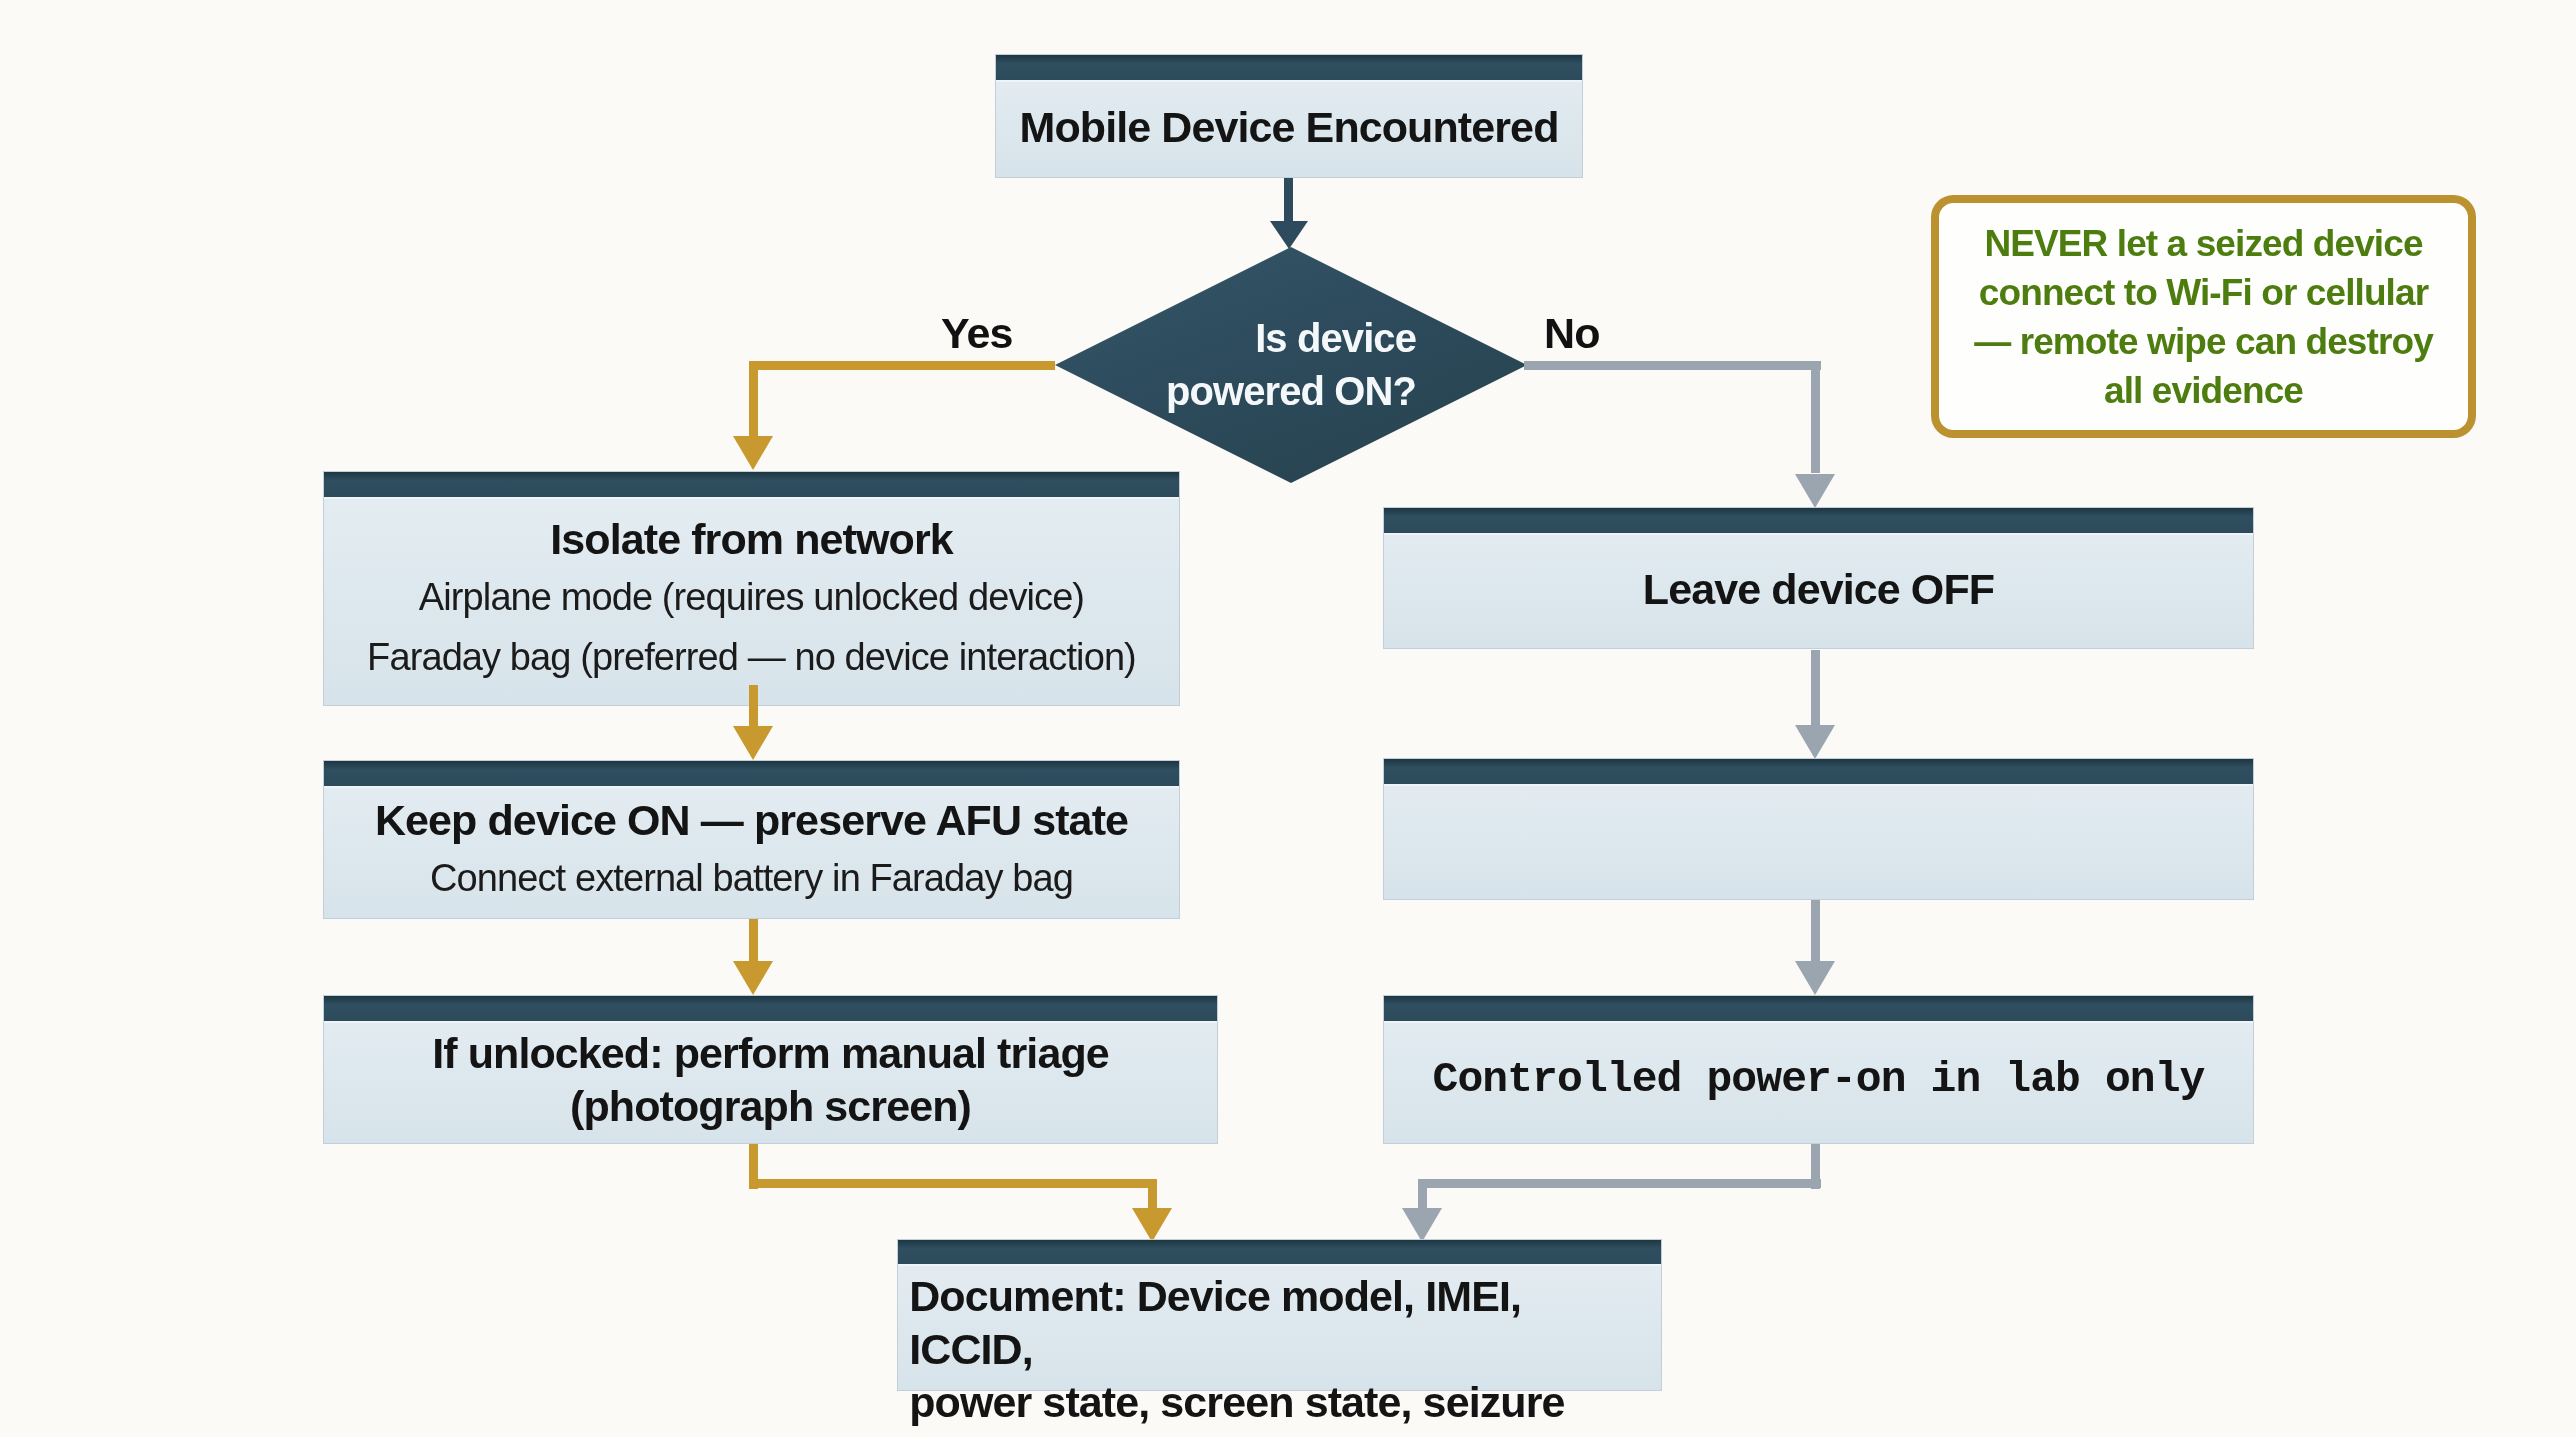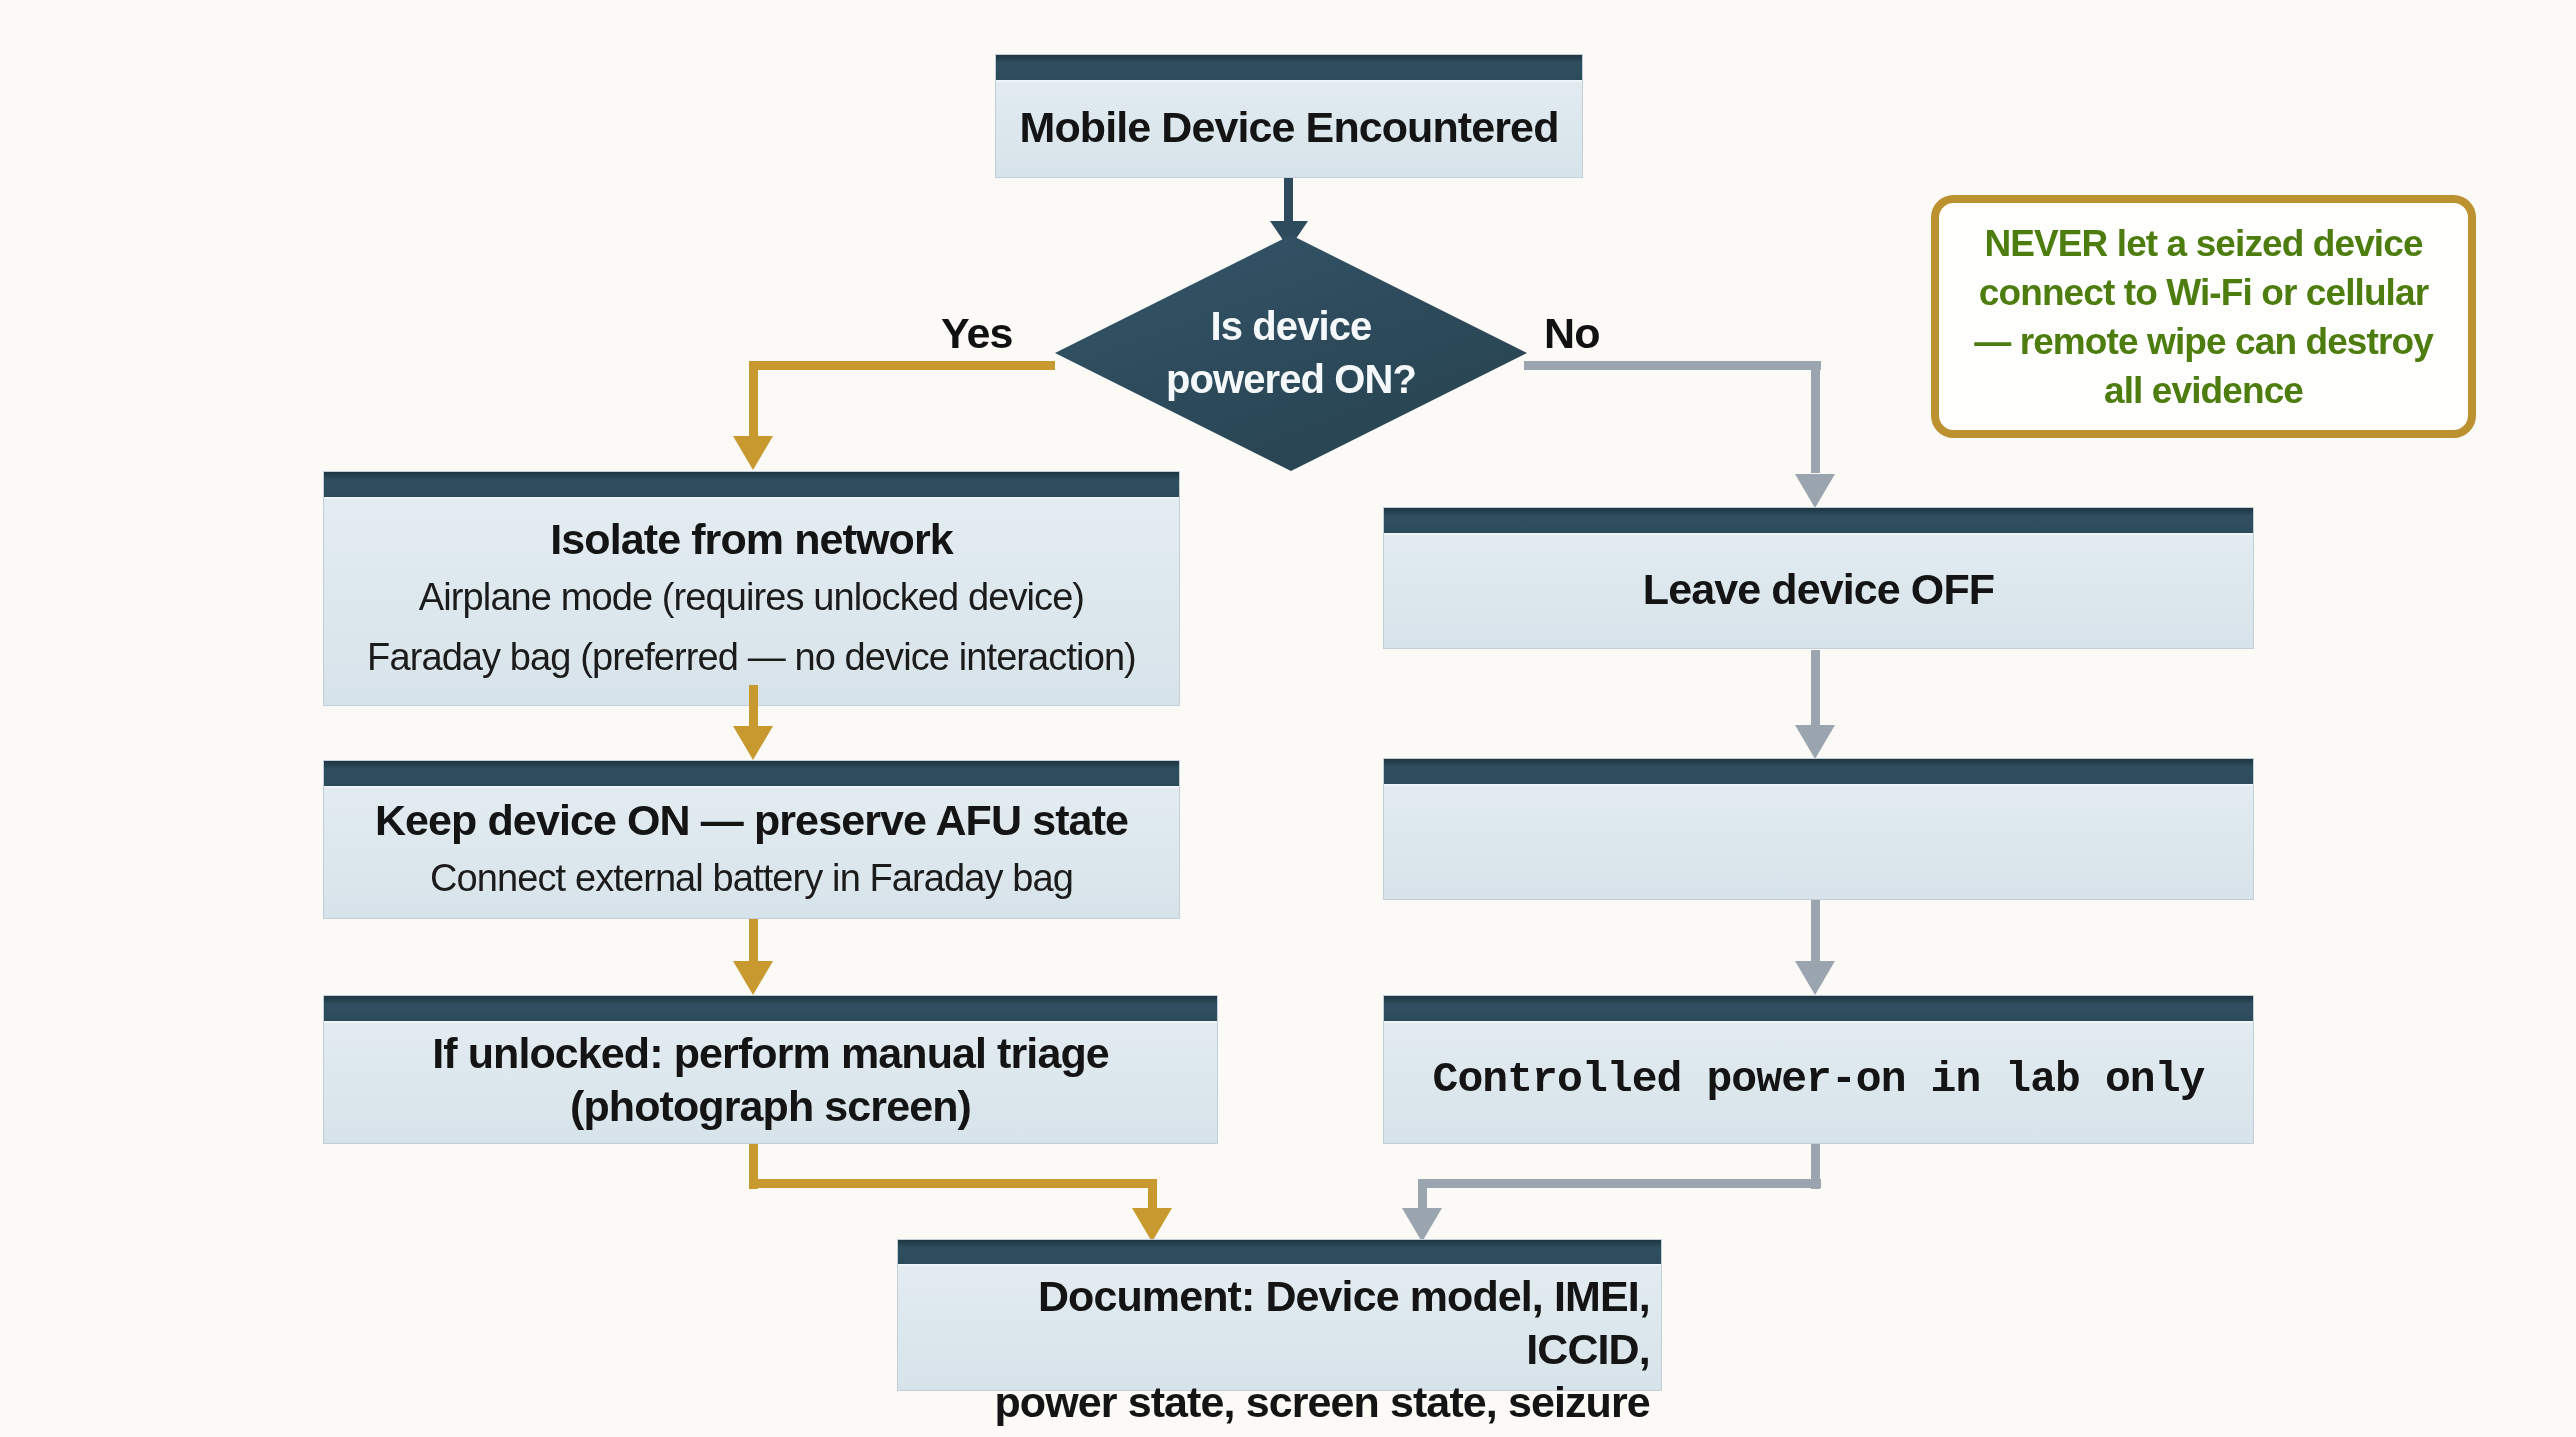--- a/index.html
+++ b/index.html
@@ -20,31 +20,31 @@
     display:flex;flex-direction:column;
   }
   .node-head{
     height:25px;flex:0 0 25px;
     background:linear-gradient(180deg,#1e3642 0%,#2f4f60 35%,#2c4a5a 100%);
     border-bottom:2.8px solid #eef4f7;
   }
   .node-body{
     flex:1 1 auto;display:flex;flex-direction:column;
     justify-content:center;align-items:center;
-    text-align:right;padding:3.7px 11.2px 9.4px;
+    text-align:left;padding:3.7px 11.2px 9.4px;
   }
   .node-title{font-size:43px;font-weight:700;letter-spacing:-0.9px;line-height:56px;color:#141414;}
   .node-sub{font-size:38px;font-weight:500;letter-spacing:-0.9px;line-height:60px;color:#1b1b1b;}
 
   
   .diamond{
-    position:absolute;left:1055px;top:235px;width:472px;height:236px;
+    position:absolute;left:1055px;top:247px;width:472px;height:236px;
     background:linear-gradient(160deg,#35566a 0%,#2d4b5c 45%,#27424f 100%);
     clip-path:polygon(50% 0%,100% 50%,50% 100%,0% 50%);
-    display:flex;align-items:center;justify-content:center;text-align:center;
+    display:flex;align-items:center;justify-content:center;text-align:right;
   }
   .diamond-text{color:#f4f8fa;font-size:40px;font-weight:700;letter-spacing:-0.9px;line-height:53px;}
 
   
   .line{position:absolute;}
   .line.dark{background:#2d4b5c;}
   .line.gold{background:#c8992e;}
   .line.gray{background:#9ba5af;}
   .arrow{position:absolute;width:0;height:0;}
   .arrow.dark{border-left:19px solid transparent;border-right:19px solid transparent;border-top:28px solid #2d4b5c;}

